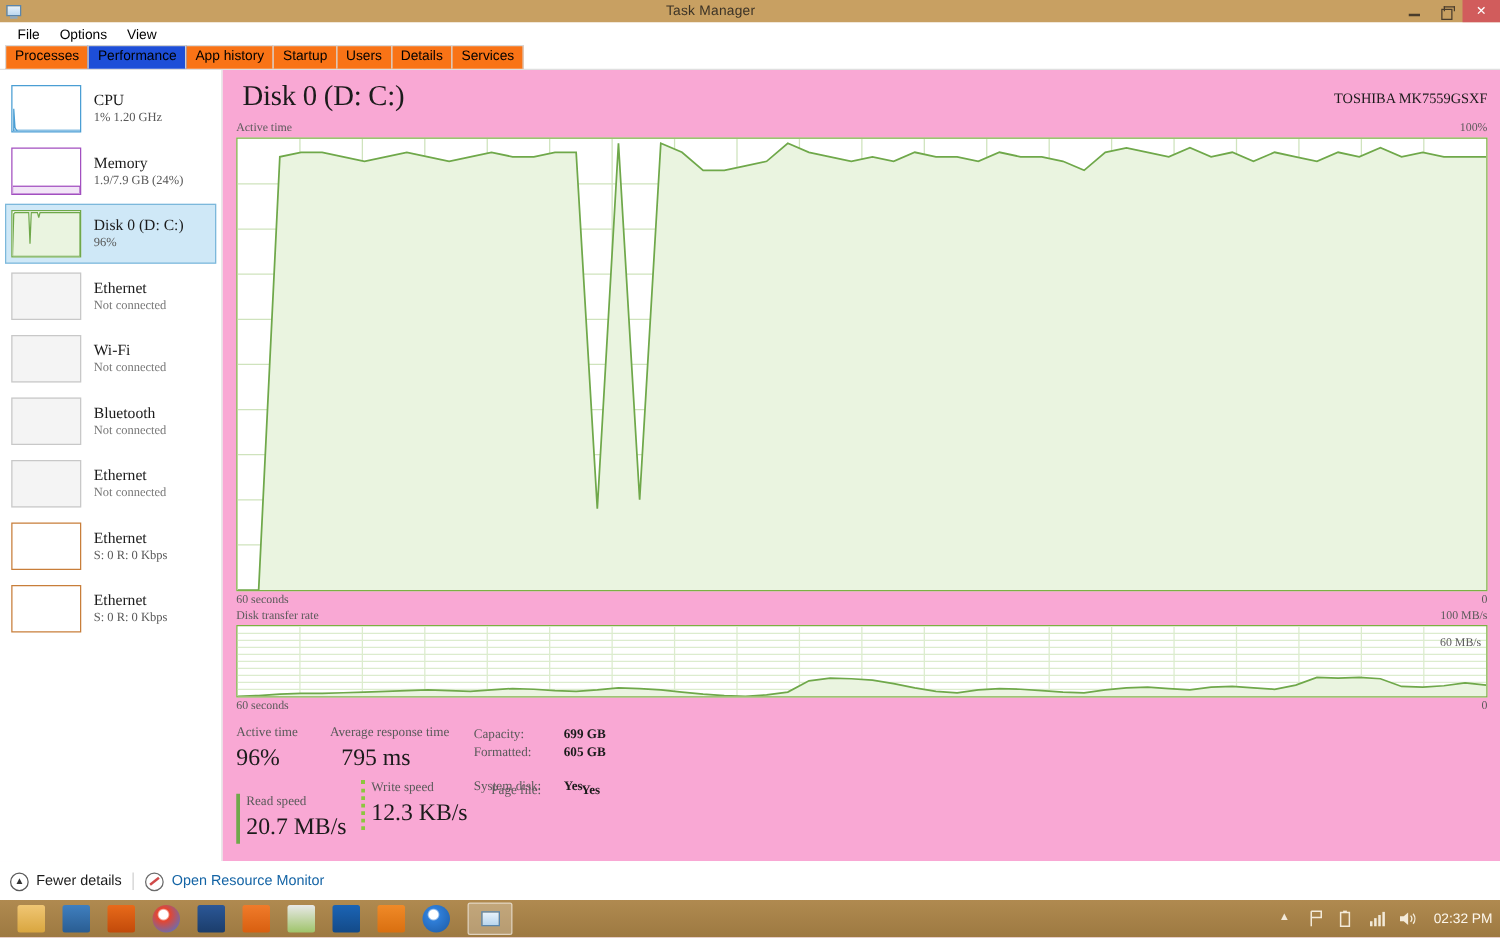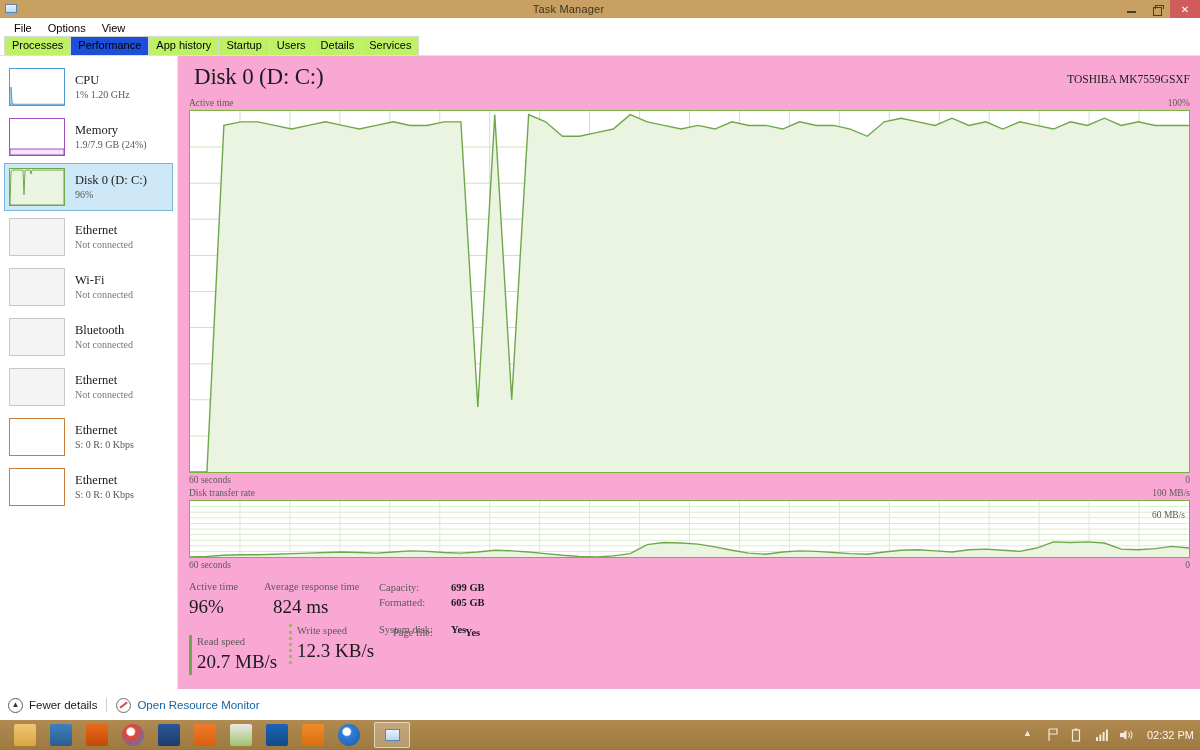--- a/index.html
+++ b/index.html
@@ -51,21 +51,21 @@
   .menubar .mi { padding: 2px 8px; }
 
   
   .tabstrip {
     position:absolute; top:37px; left:0; width:1200px; height:19px;
     background:#ffffff; display:flex; align-items:flex-end; padding-left:4px;
     border-bottom:1px solid #dfdfdf;
   }
   .tab {
     font-size: 11px; color:#000; padding: 2px 7px 3px 7px;
-    border:1px solid #d9d9d9; border-bottom:none; background:#bef264;
+    border:1px solid #d9d9d9; border-bottom:none; background:#f97316;
     margin-right:-1px; line-height:13px;
   }
   .tab.active { background:#1d4ed8; border-color:#d0d0d0; font-weight:normal; position:relative; z-index:2;}
 
   
   .content {
     position:absolute; top:56px; left:0; width:1200px; height:633px; background:#f9a8d4;font-family:Liberation Serif, serif;
   }
   .sidebar {
     position:absolute; left:0; top:0; width:178px; height:633px;
@@ -396,21 +396,21 @@
         <span class="r">0</span>
       </div>
 
       <div class="stats">
         <div class="stat-col" style="left:0;">
           <div class="stat-cap">Active time</div>
           <div class="stat-val">96%</div>
         </div>
         <div class="stat-col" style="left:75px;">
           <div class="stat-cap">Average response time</div>
-          <div class="stat-val" style="padding-left:9px;">824 ms</div>
+          <div class="stat-val" style="padding-left:9px;">795 ms</div>
         </div>
 
         <div class="stat-small-blk bar-left" style="left:0;margin-top:11px;">
           <div class="stat-cap">Read speed</div>
           <div class="stat-val">20.7 MB/s</div>
         </div>
         <div class="stat-small-blk bar-left dotted" style="left:100px;">
           <div class="stat-cap">Write speed</div>
           <div class="stat-val">12.3 KB/s</div>
         </div>

